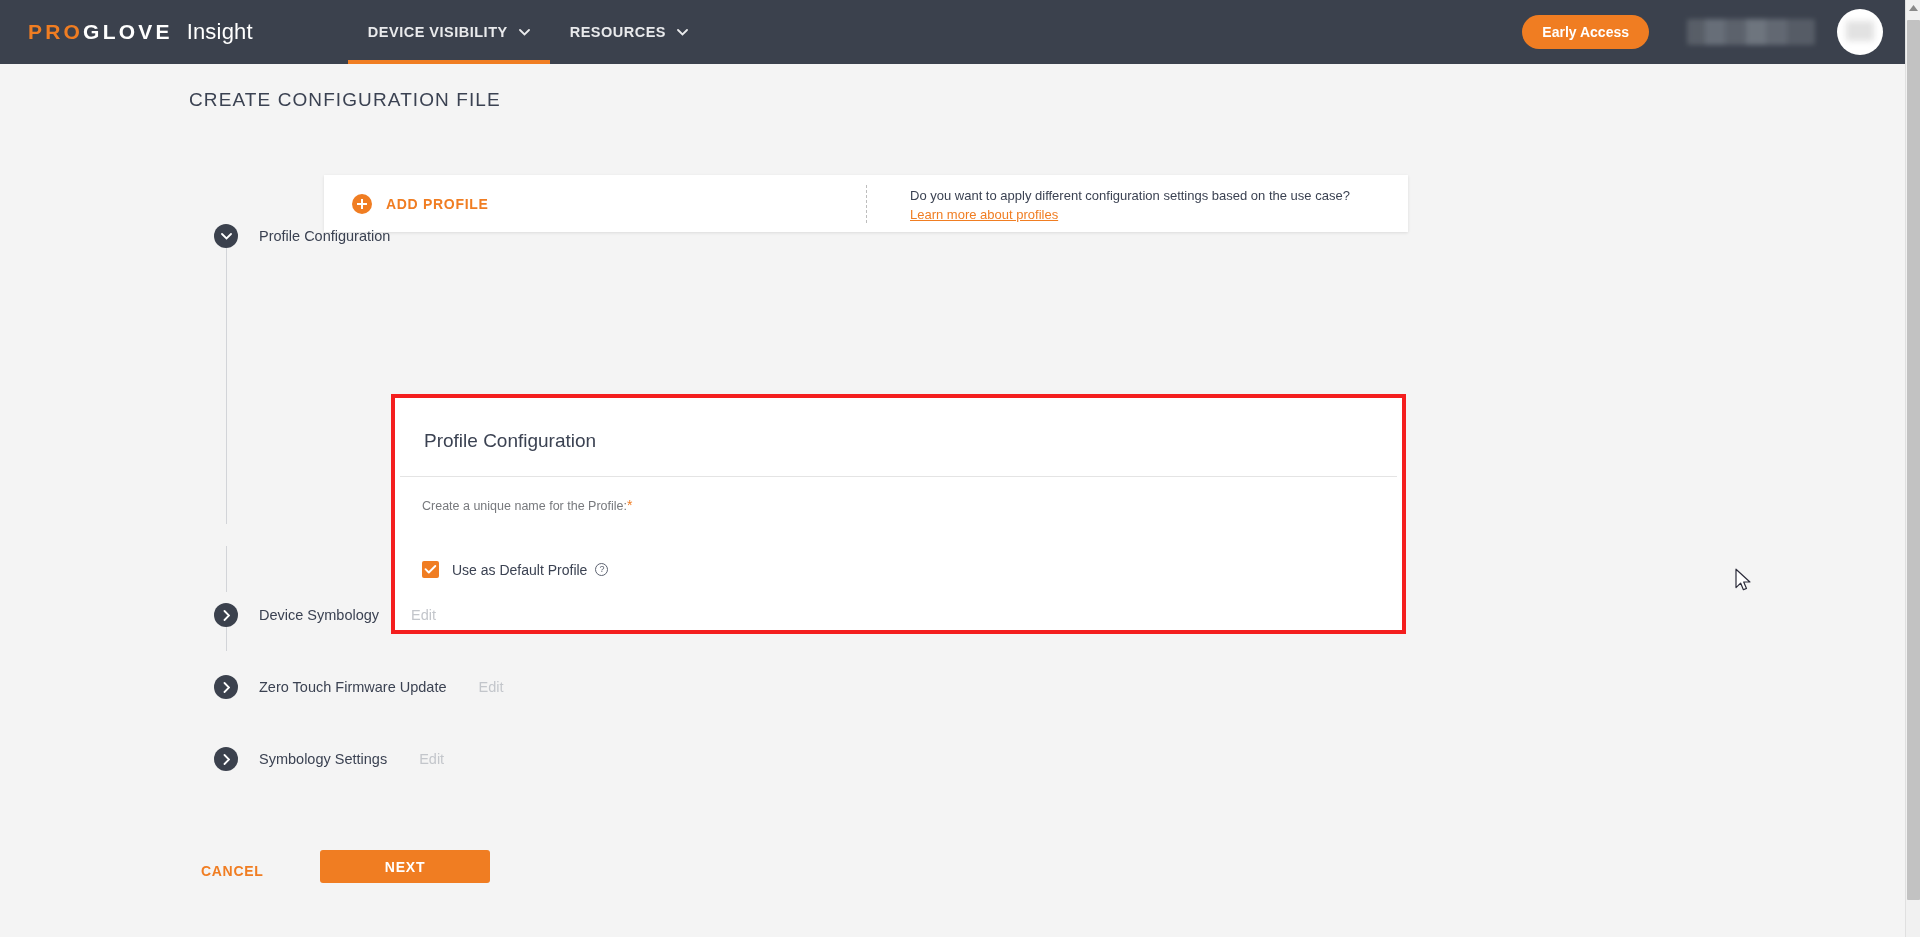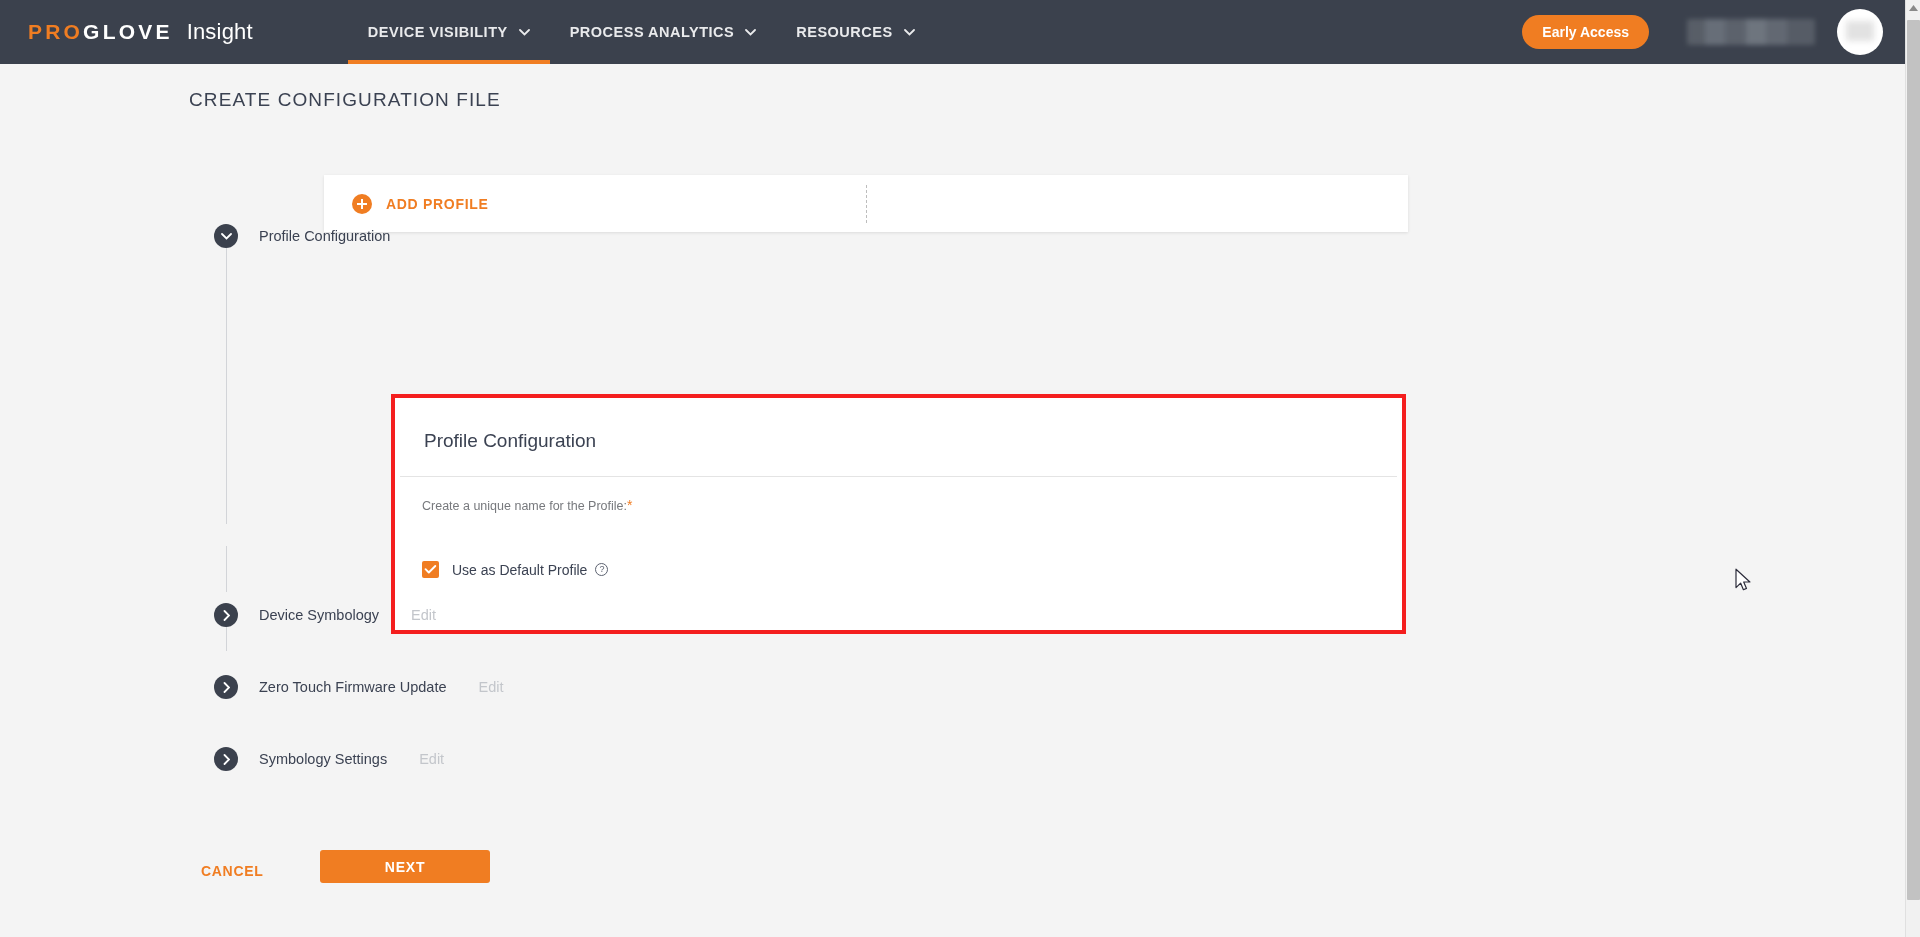--- a/index.html
+++ b/index.html
@@ -259,28 +259,20 @@
   <nav class="nav">
     <div class="nav-item active">
       <span>DEVICE VISIBILITY</span>
       <span class="chev">
         <svg width="11" height="7" viewBox="0 0 11 7">
             <path d="M1 1l4.5 4.5L10 1" stroke="#e9eaec" stroke-width="1.8" fill="none" stroke-linecap="round"></path>
           </svg>
       </span>
     </div>
     <div class="nav-item">
-      <span>PROCESS ANALYTICS</span>
-      <span class="chev">
-        <svg width="11" height="7" viewBox="0 0 11 7">
-            <path d="M1 1l4.5 4.5L10 1" stroke="#e9eaec" stroke-width="1.8" fill="none" stroke-linecap="round"></path>
-          </svg>
-      </span>
-    </div>
-    <div class="nav-item">
       <span>RESOURCES</span>
       <span class="chev">
         <svg width="11" height="7" viewBox="0 0 11 7">
             <path d="M1 1l4.5 4.5L10 1" stroke="#e9eaec" stroke-width="1.8" fill="none" stroke-linecap="round"></path>
           </svg>
       </span>
     </div>
   </nav>
 
   <div class="header-right">
@@ -302,20 +294,24 @@
 <div class="page">
 
   <h1 class="page-title">CREATE CONFIGURATION FILE</h1>
 
   <div class="add-profile-card">
     <button class="add-profile-btn">
       <span class="plus-circle"></span>
       <span class="add-profile-label">ADD PROFILE</span>
     </button>
     <div class="vdivider"></div>
+    <div class="info-block">
+      <div class="info-text">Do you want to apply different configuration settings based on the use case?</div>
+      <a class="info-link">Learn more about profiles</a>
+    </div>
   </div>
 
   <div class="step-line" style="top: 184px; height: 276px;"></div>
   <div class="step-line" style="top: 482px; height: 46px;"></div>
   <div class="step-line" style="top: 541px; height: 46px;"></div>
 
   <div class="step-row" style="left: 214px; top: 160px;">
     <div class="step-circle">
       <svg width="11" height="7" viewBox="0 0 11 7">
           <path d="M1 1l4.5 4.5L10 1" stroke="#ffffff" stroke-width="1.8" fill="none" stroke-linecap="round"></path>

